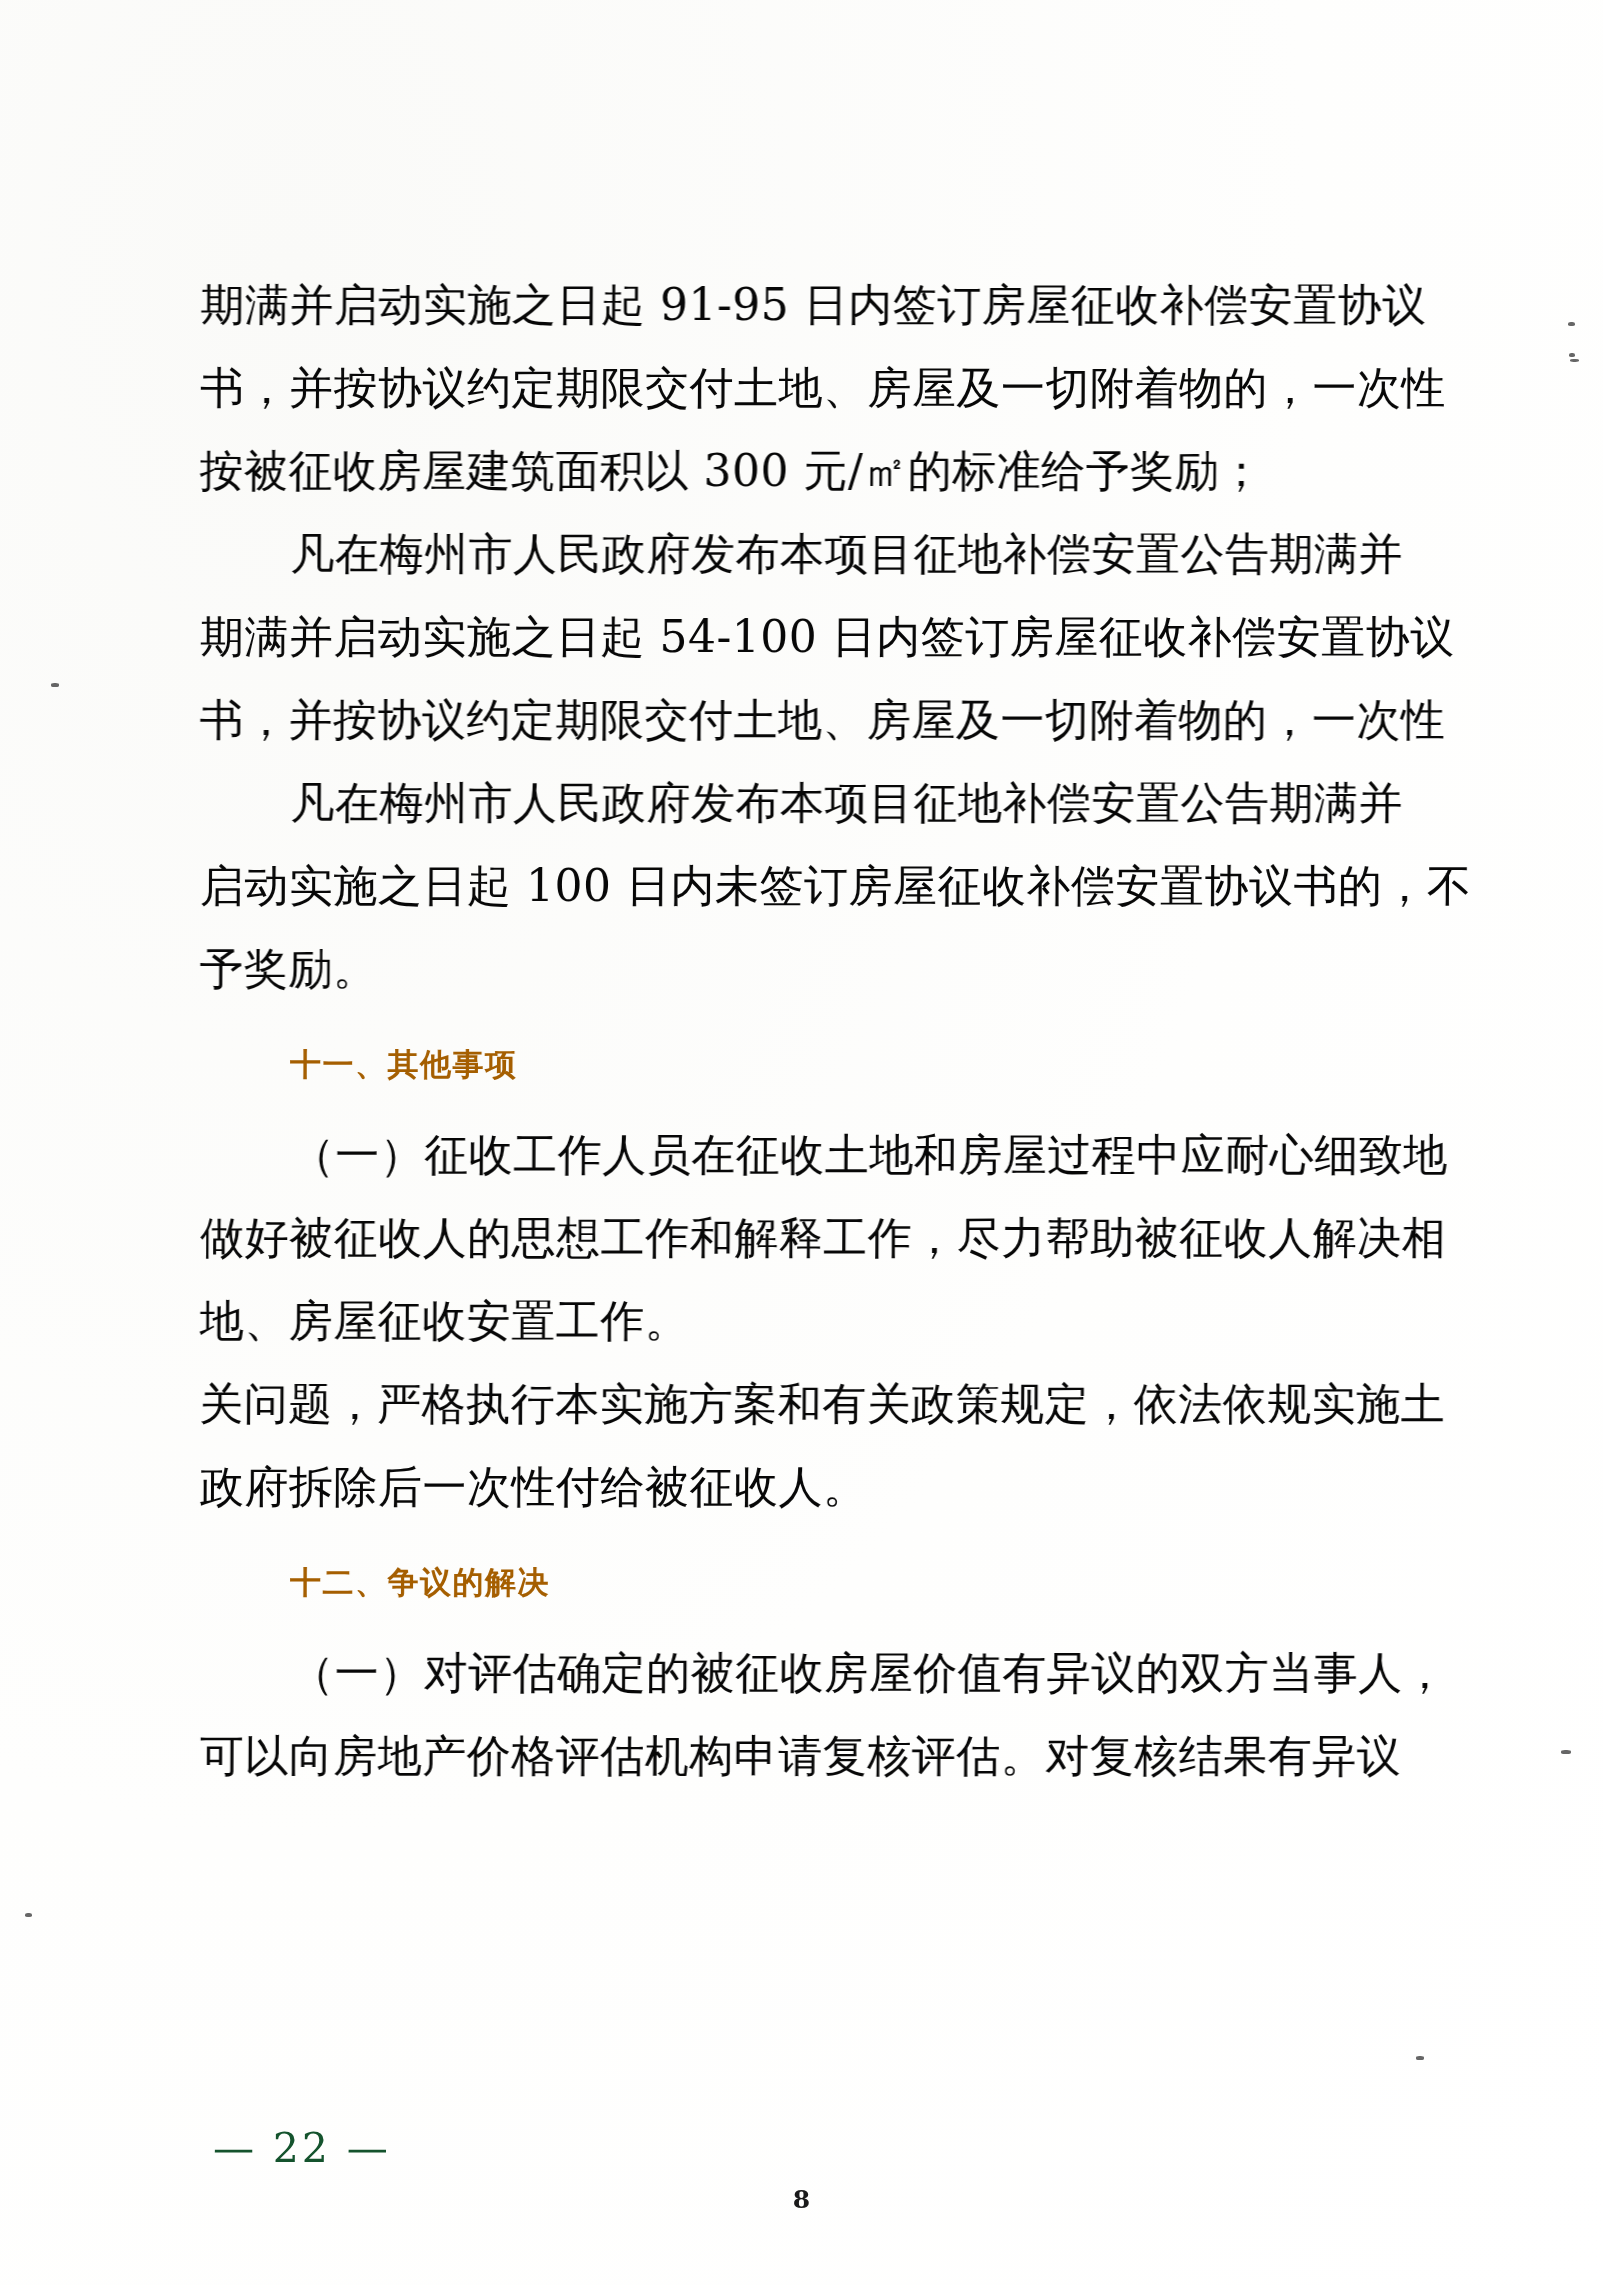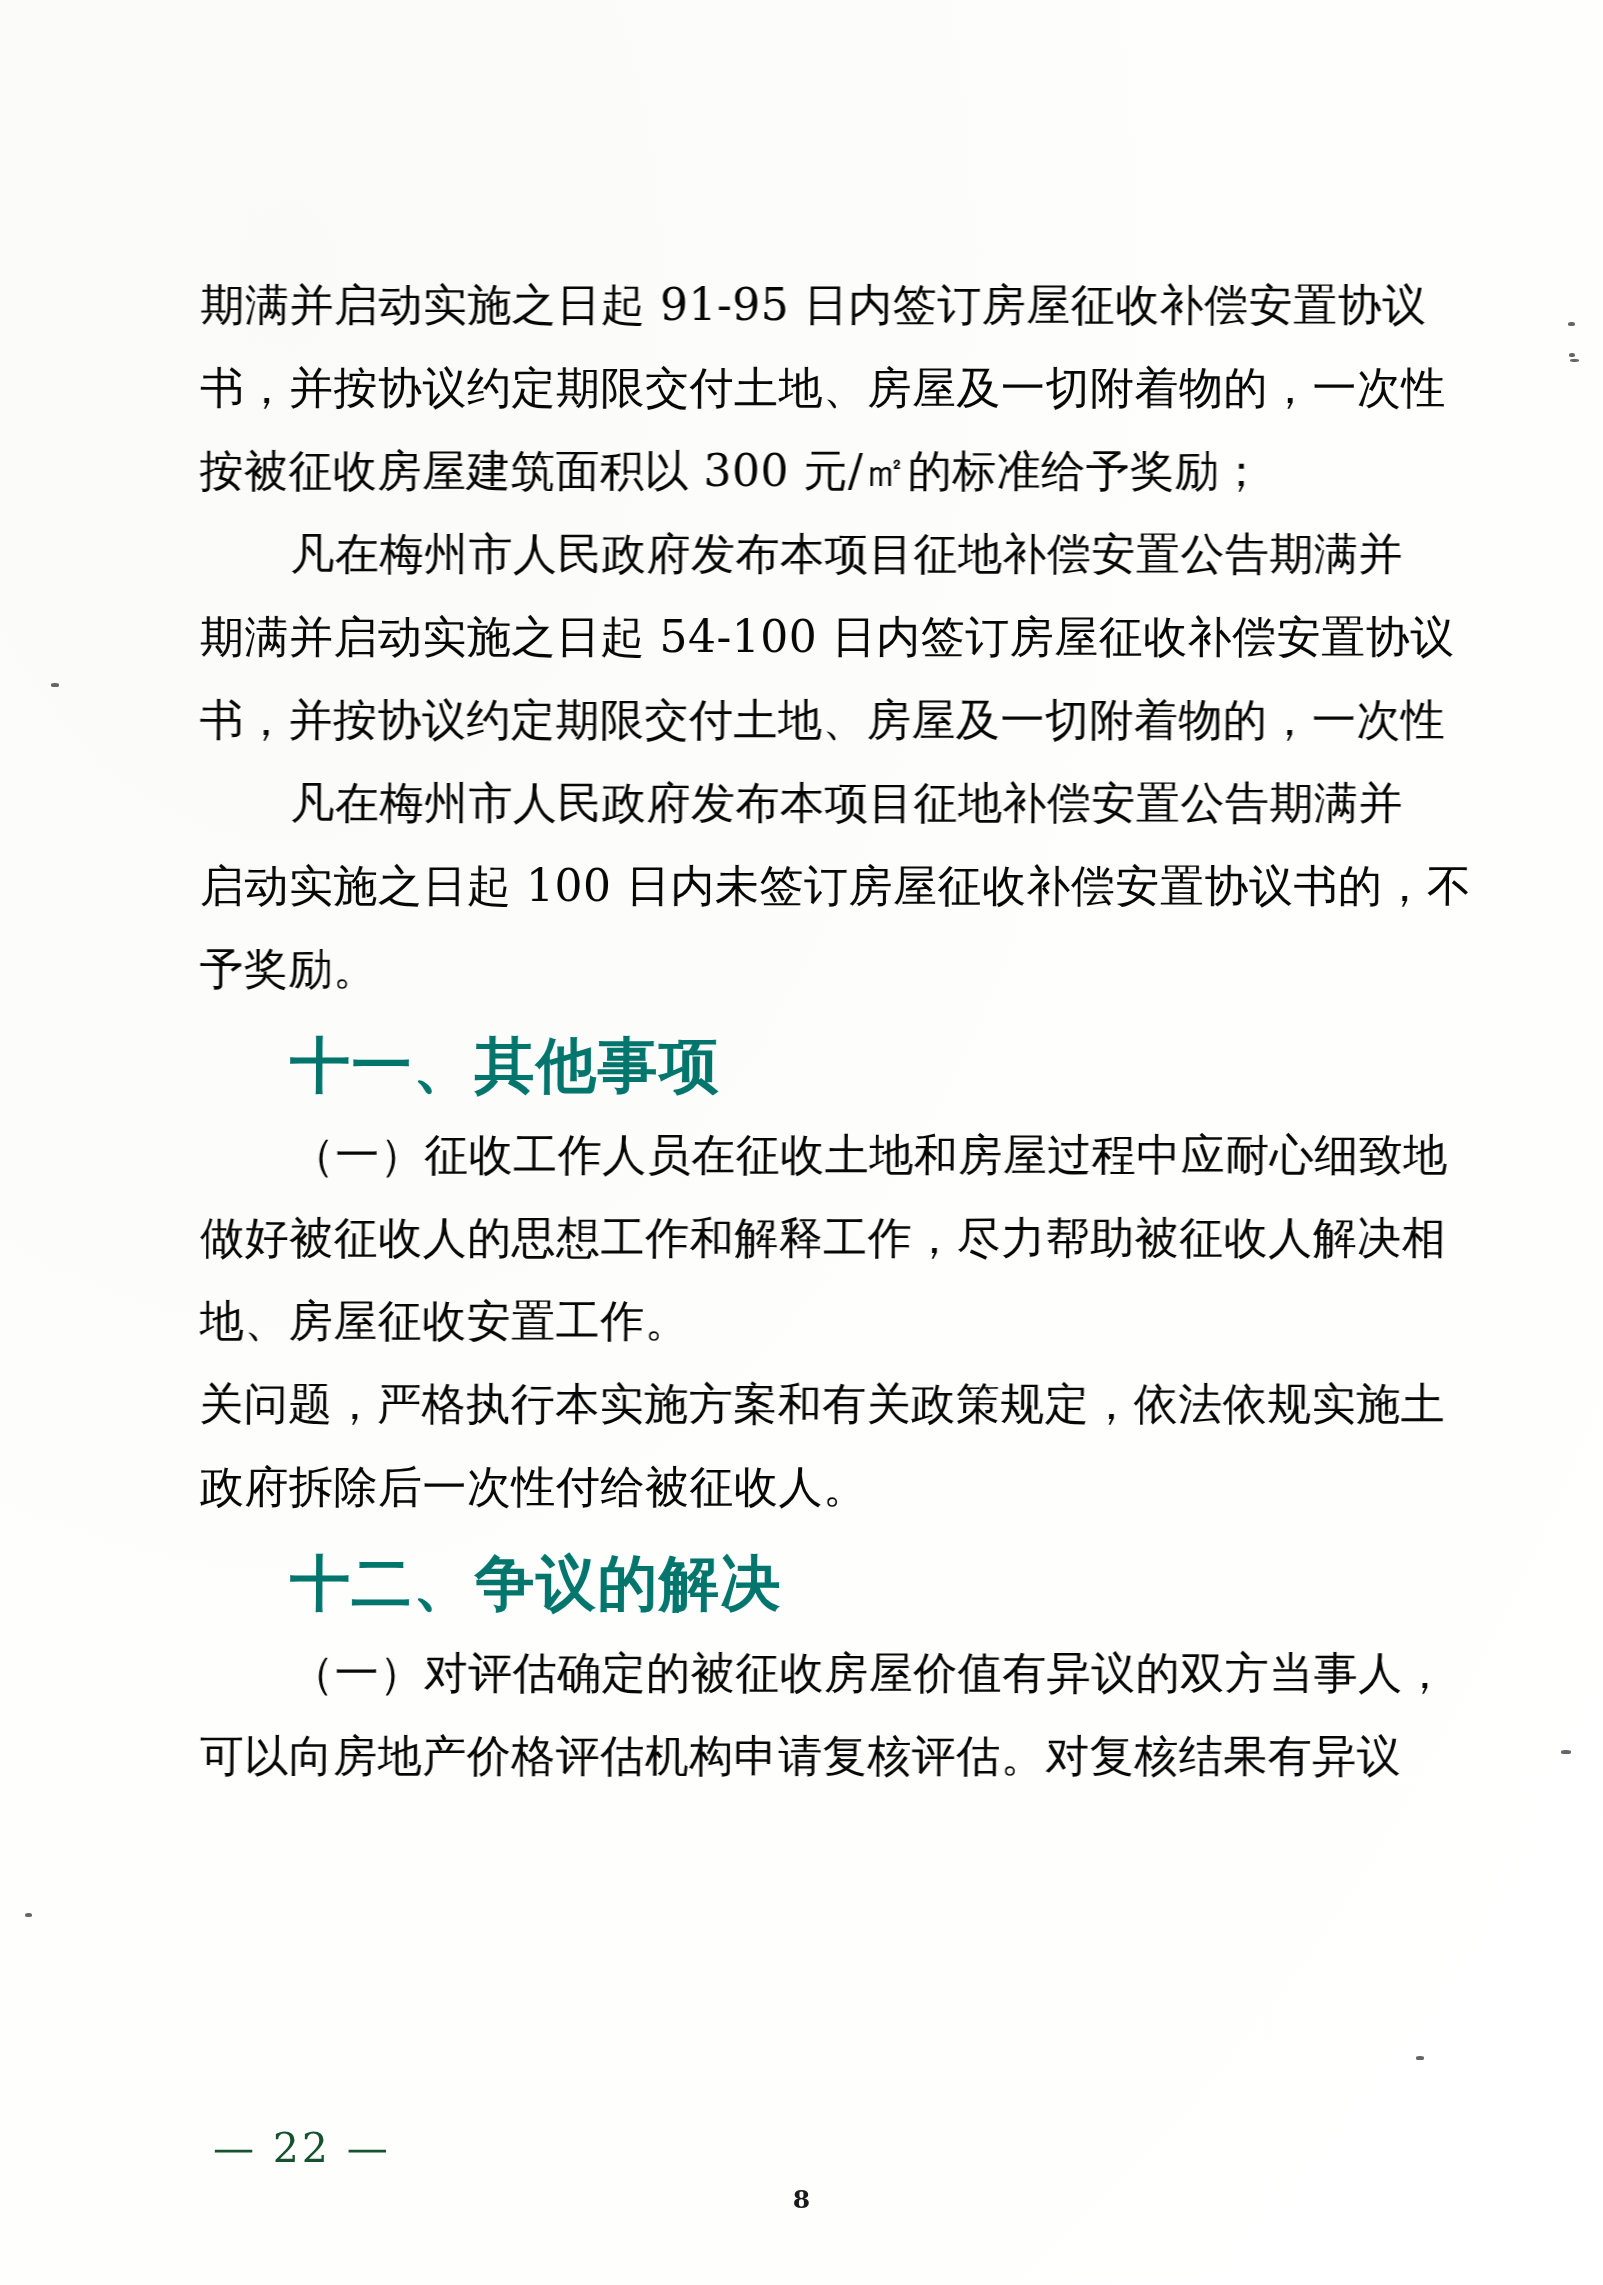--- a/index.html
+++ b/index.html
@@ -53,28 +53,28 @@
   }
 
   
   .scan {
     transform: skewX(-0.35deg);
     transform-origin: left center;
     filter: blur(0.2px) contrast(1.12);
   }
 
   .heading {
-    font-size: 60px;
+    font-size: 31px;
     line-height: 93px;
     font-weight: 700;
     letter-spacing: 1.5px;
     margin: 0;
     text-indent: 90px;
-    color: #0f766e;
-    font-family: Liberation Serif, serif;
+    color: #a16207;
+    font-family: Liberation Mono, monospace;
   }
 
   .gap-sm { height: 9.8px; }
 
   
   .footer-pageno {
     position: absolute;
     left: 213px;
     top: 2124px;
     font-size: 41px;

